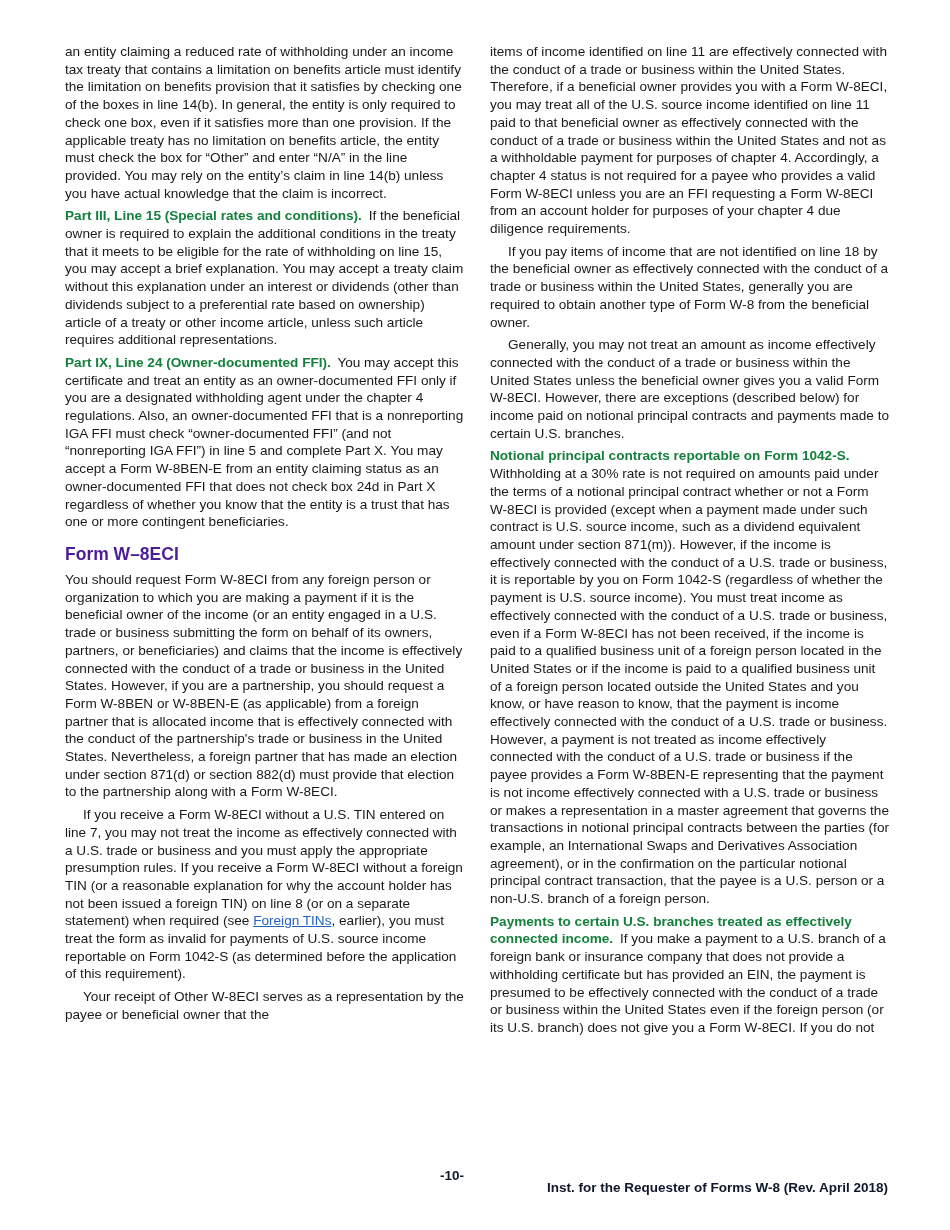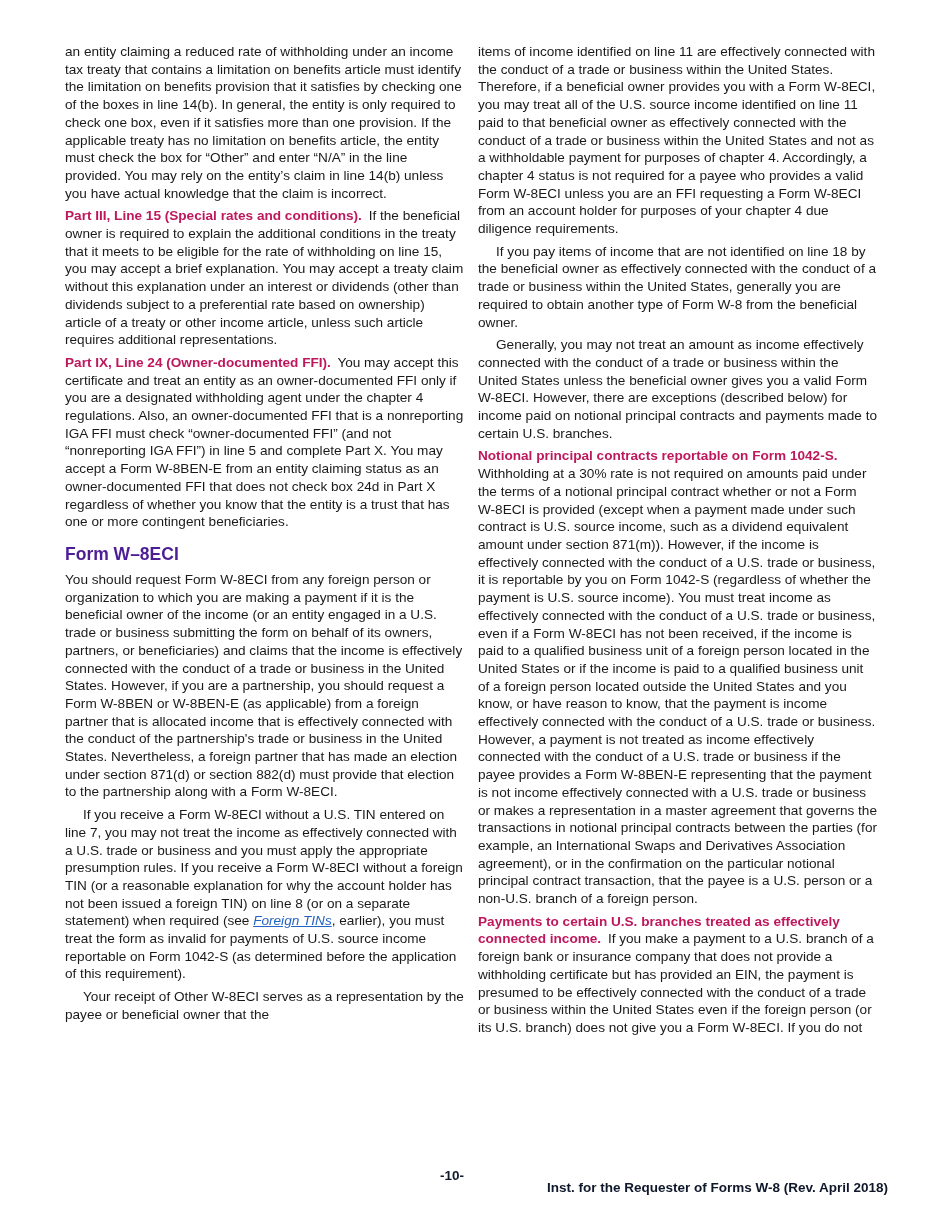--- a/index.html
+++ b/index.html
@@ -15,21 +15,21 @@
     overflow: hidden;
     font-family: "Liberation Sans", sans-serif;
     color: #1a1a1a;
   }
   .columns {
     position: absolute;
     top: 43px;
     left: 65px;
     right: 60px;
     display: flex;
-    gap: 14px;
+    gap: 26px;
   }
   .column {
     width: 399px;
     flex: 0 0 399px;
   }
   .column p {
     margin: 0 0 5px 0;
     font-size: 13.6px;
     line-height: 17.7px;
     color: #1a1a1a;
@@ -40,26 +40,25 @@
   }
   .section-heading {
     font-size: 17.5px;
     font-weight: bold;
     color: #4c1d95;
     margin: 13px 0 7px 0;
     line-height: 20px;
   }
   .runin {
     font-weight: bold;
-    color: #be185d;
+    color: #15803d;
     margin-right: 3px;
   }
   .link {
     color: #2363c4;
-    font-style: italic;
     text-decoration: underline;
     cursor: pointer;
   }
   .footer {
     position: absolute;
     top: 1168px;
     left: 65px;
     right: 62px;
     height: 20px;
     font-size: 13.5px;

